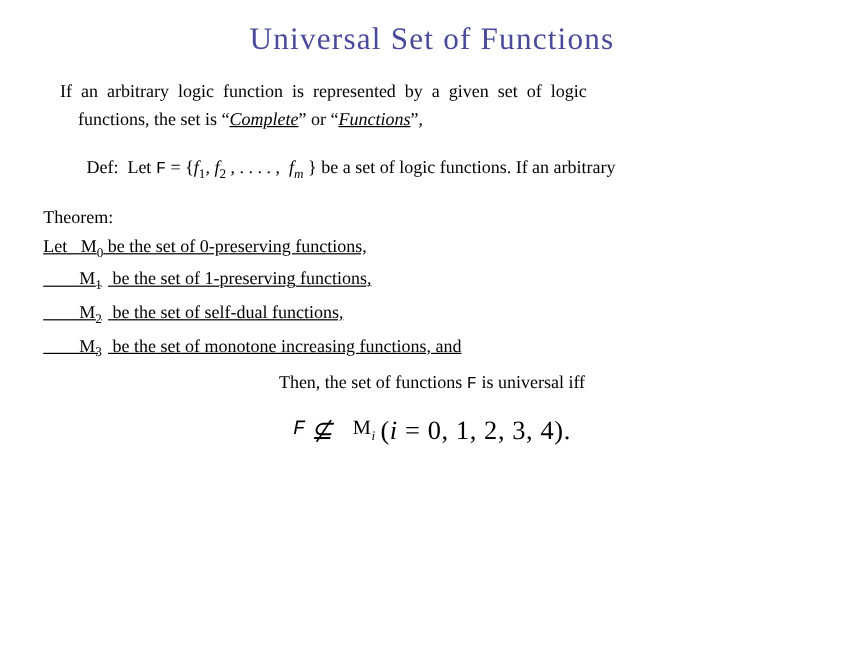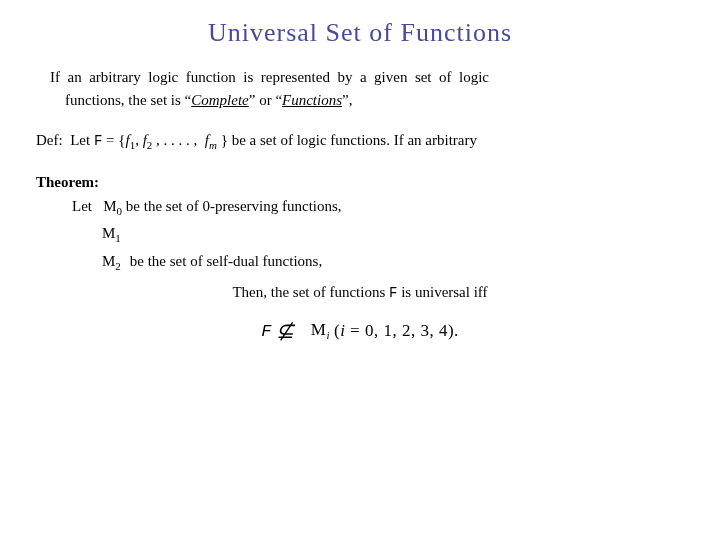--- a/index.html
+++ b/index.html
@@ -35,35 +35,36 @@
       margin-bottom: 16px;
       text-align: justify;
       margin-left: 14px;
     }
 
     .def-block {
       font-size: 15px;
       line-height: 1.58;
       margin-bottom: 10px;
       text-align: justify;
+      margin-left: 36px;
     }
 
     .theorem-block {
       font-size: 15px;
       line-height: 1.6;
       margin-bottom: 10px;
     }
 
     .theorem-label {
-      font-weight: bold;
+      font-weight: normal;
       margin-top: 16px;
     }
 
     .theorem-inner {
-      margin-left: 36px;
+      text-decoration: underline;
     }
 
     .theorem-row {
       display: flex;
       align-items: baseline;
       margin-bottom: 1px;
     }
 
     .then-line {
       font-size: 15px;
@@ -117,33 +118,38 @@
 
   <div class="theorem-block">
     <div class="theorem-label">Theorem:</div>
     <div class="theorem-inner">
       <div class="theorem-row">
         <span>Let&nbsp;&nbsp; M<sub>0</sub></span>
         <span>&nbsp;be the set of 0-preserving functions,</span>
       </div>
       <div class="theorem-row">
         <span style="min-width:54px; display:inline-block;">&nbsp;&nbsp;&nbsp;&nbsp;&nbsp;&nbsp;&nbsp; M<sub>1</sub></span>
+        <span>&nbsp;be the set of 1-preserving functions,</span>
       </div>
       <div class="theorem-row">
         <span style="min-width:54px; display:inline-block;">&nbsp;&nbsp;&nbsp;&nbsp;&nbsp;&nbsp;&nbsp; M<sub>2</sub></span>
         <span>&nbsp;be the set of self-dual functions,</span>
+      </div>
+      <div class="theorem-row">
+        <span style="min-width:54px; display:inline-block;">&nbsp;&nbsp;&nbsp;&nbsp;&nbsp;&nbsp;&nbsp; M<sub>3</sub></span>
+        <span>&nbsp;be the set of monotone increasing functions, and</span>
       </div>
     </div>
     <div class="then-line">
       Then, the set of functions <span class="mono">F</span> is universal iff
     </div>
   </div>
 
   <div class="formula-line">
     <span class="formula-inner">
       <span class="mono italic" style="font-size:17px;">F</span>
       <span style="font-size:22px; font-style:italic; position:relative; display:inline-block;">⊈</span>
       <span style="font-size:17px;margin-left:12px;">M<sub><span class="italic">i</span></sub></span>
-      <span style="font-size:17px;">(<span class="italic">i</span> = 0, 1, 2, 3, 4).</span>
+      <span style="font-size:22px;">(<span class="italic">i</span> = 0, 1, 2, 3, 4).</span>
     </span>
   </div>
 
 </div>
 
 </body></html>

